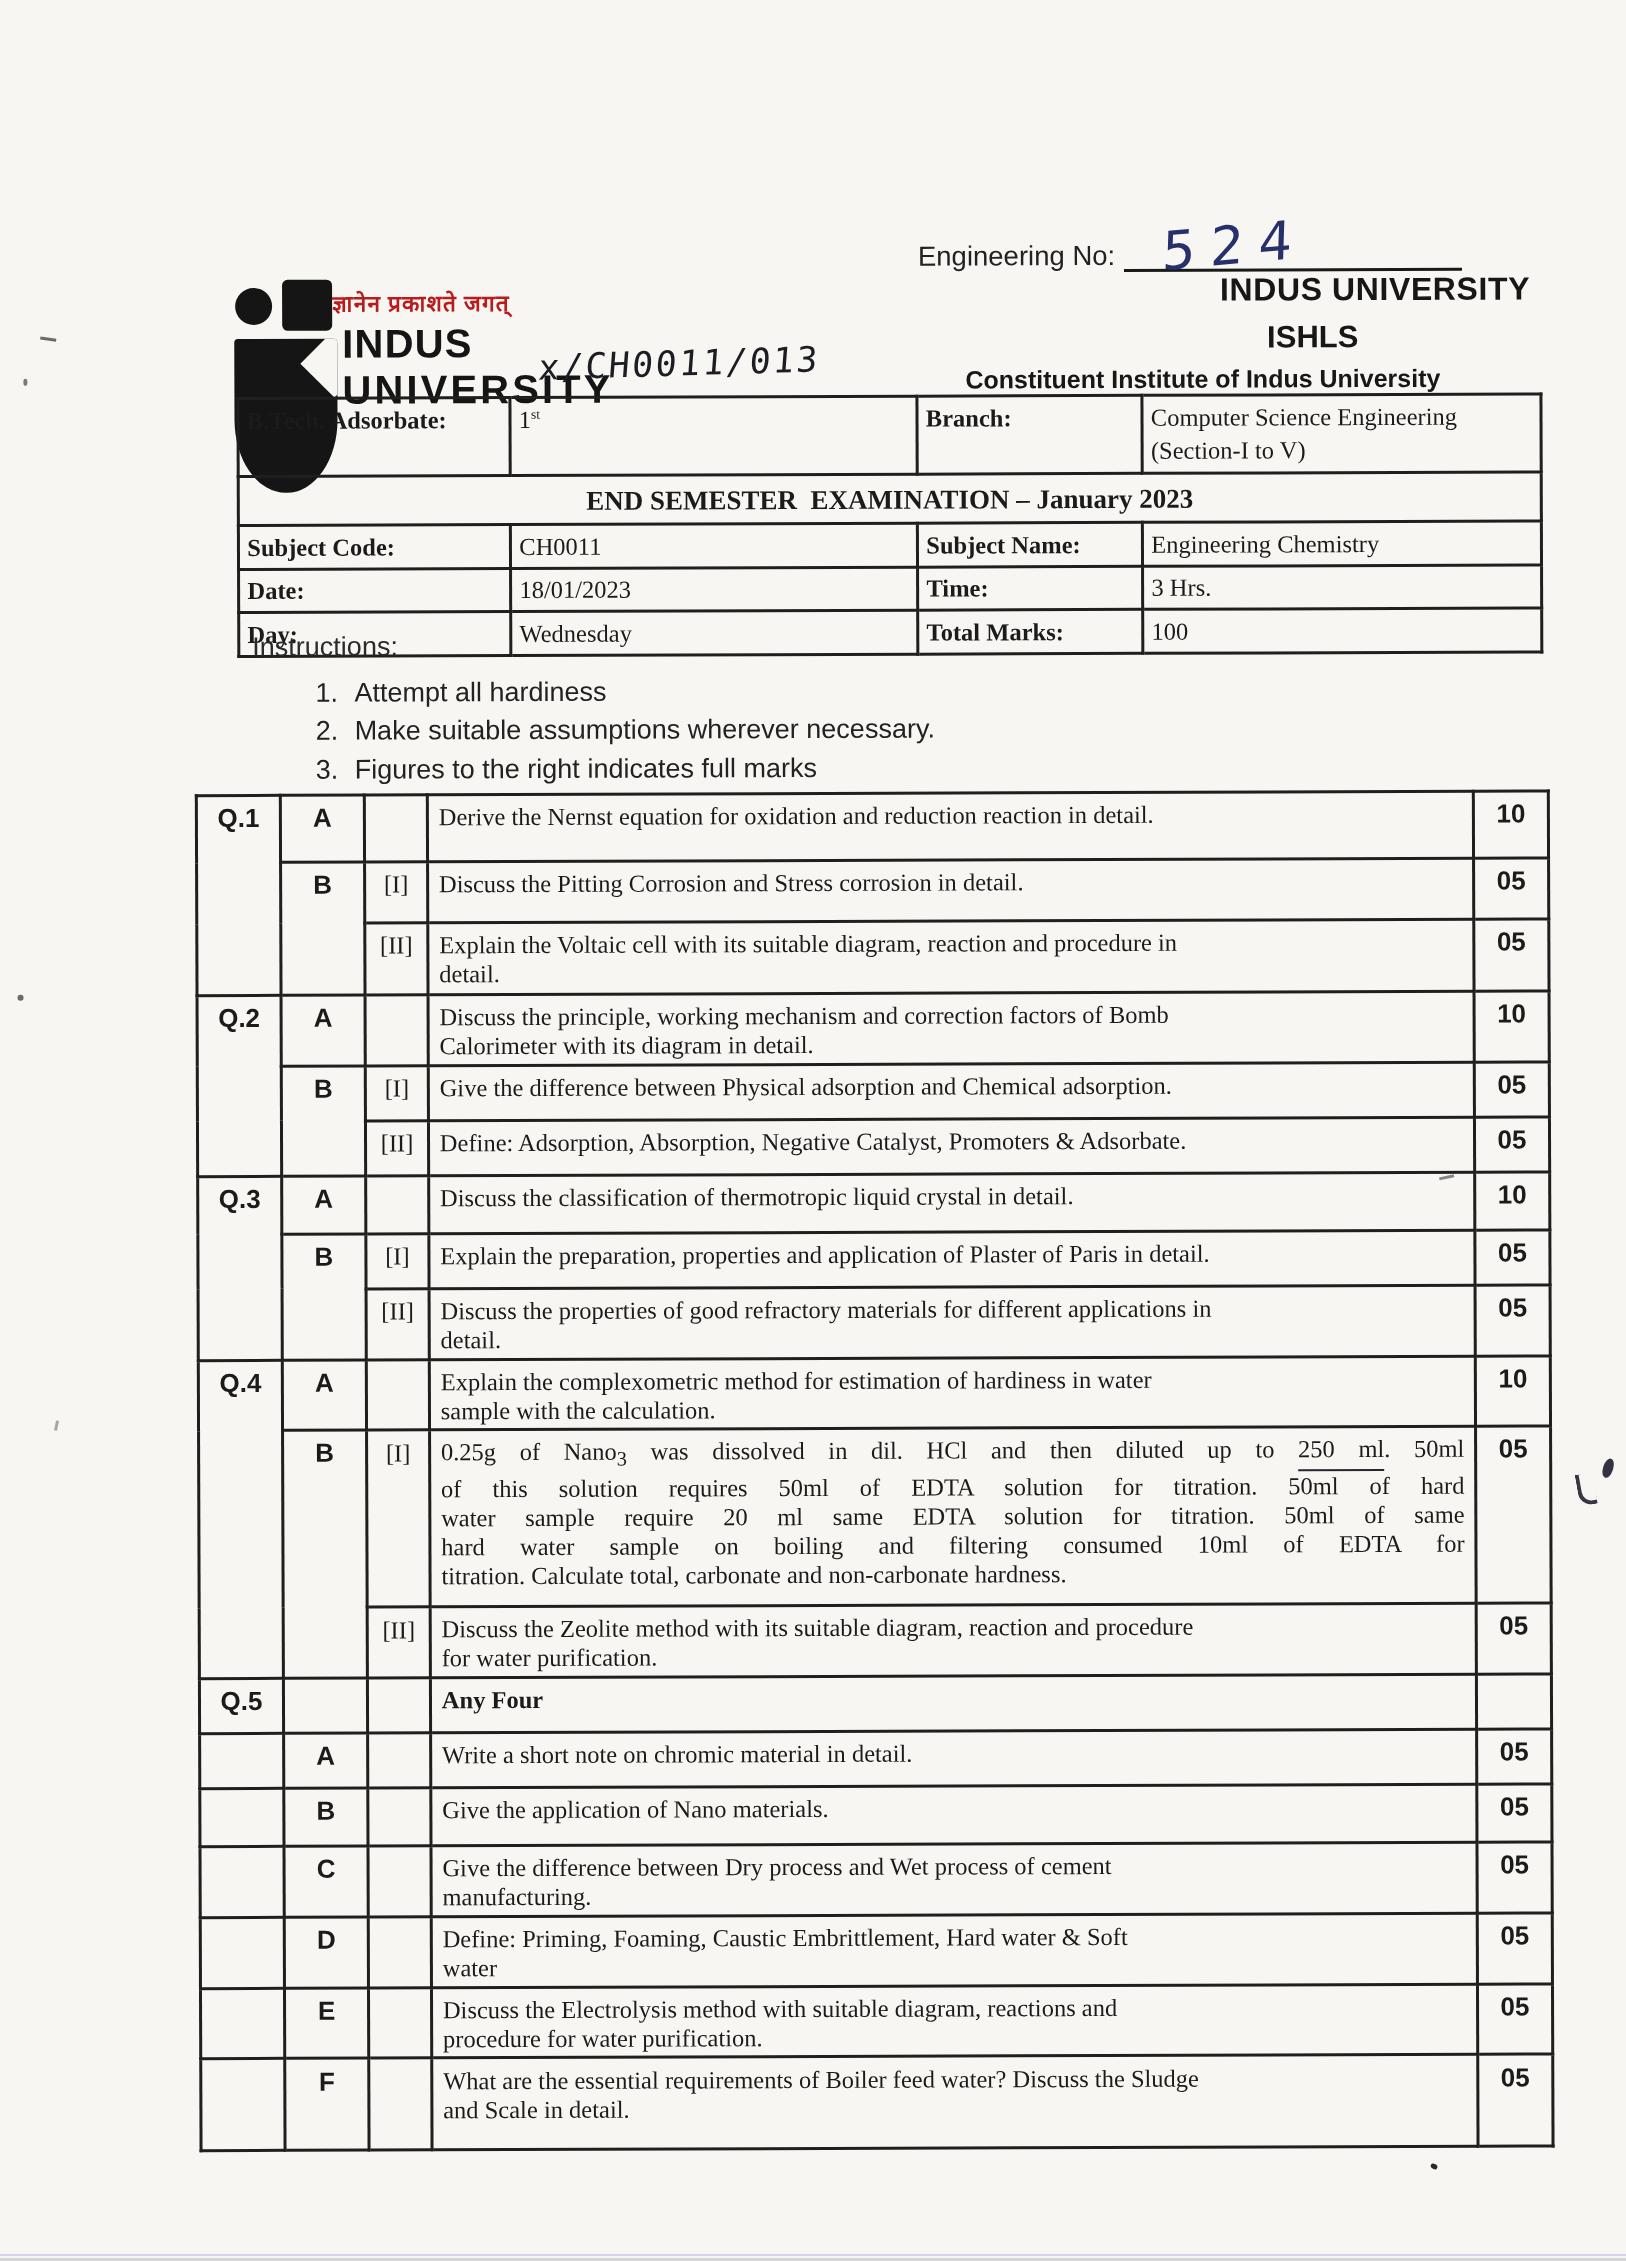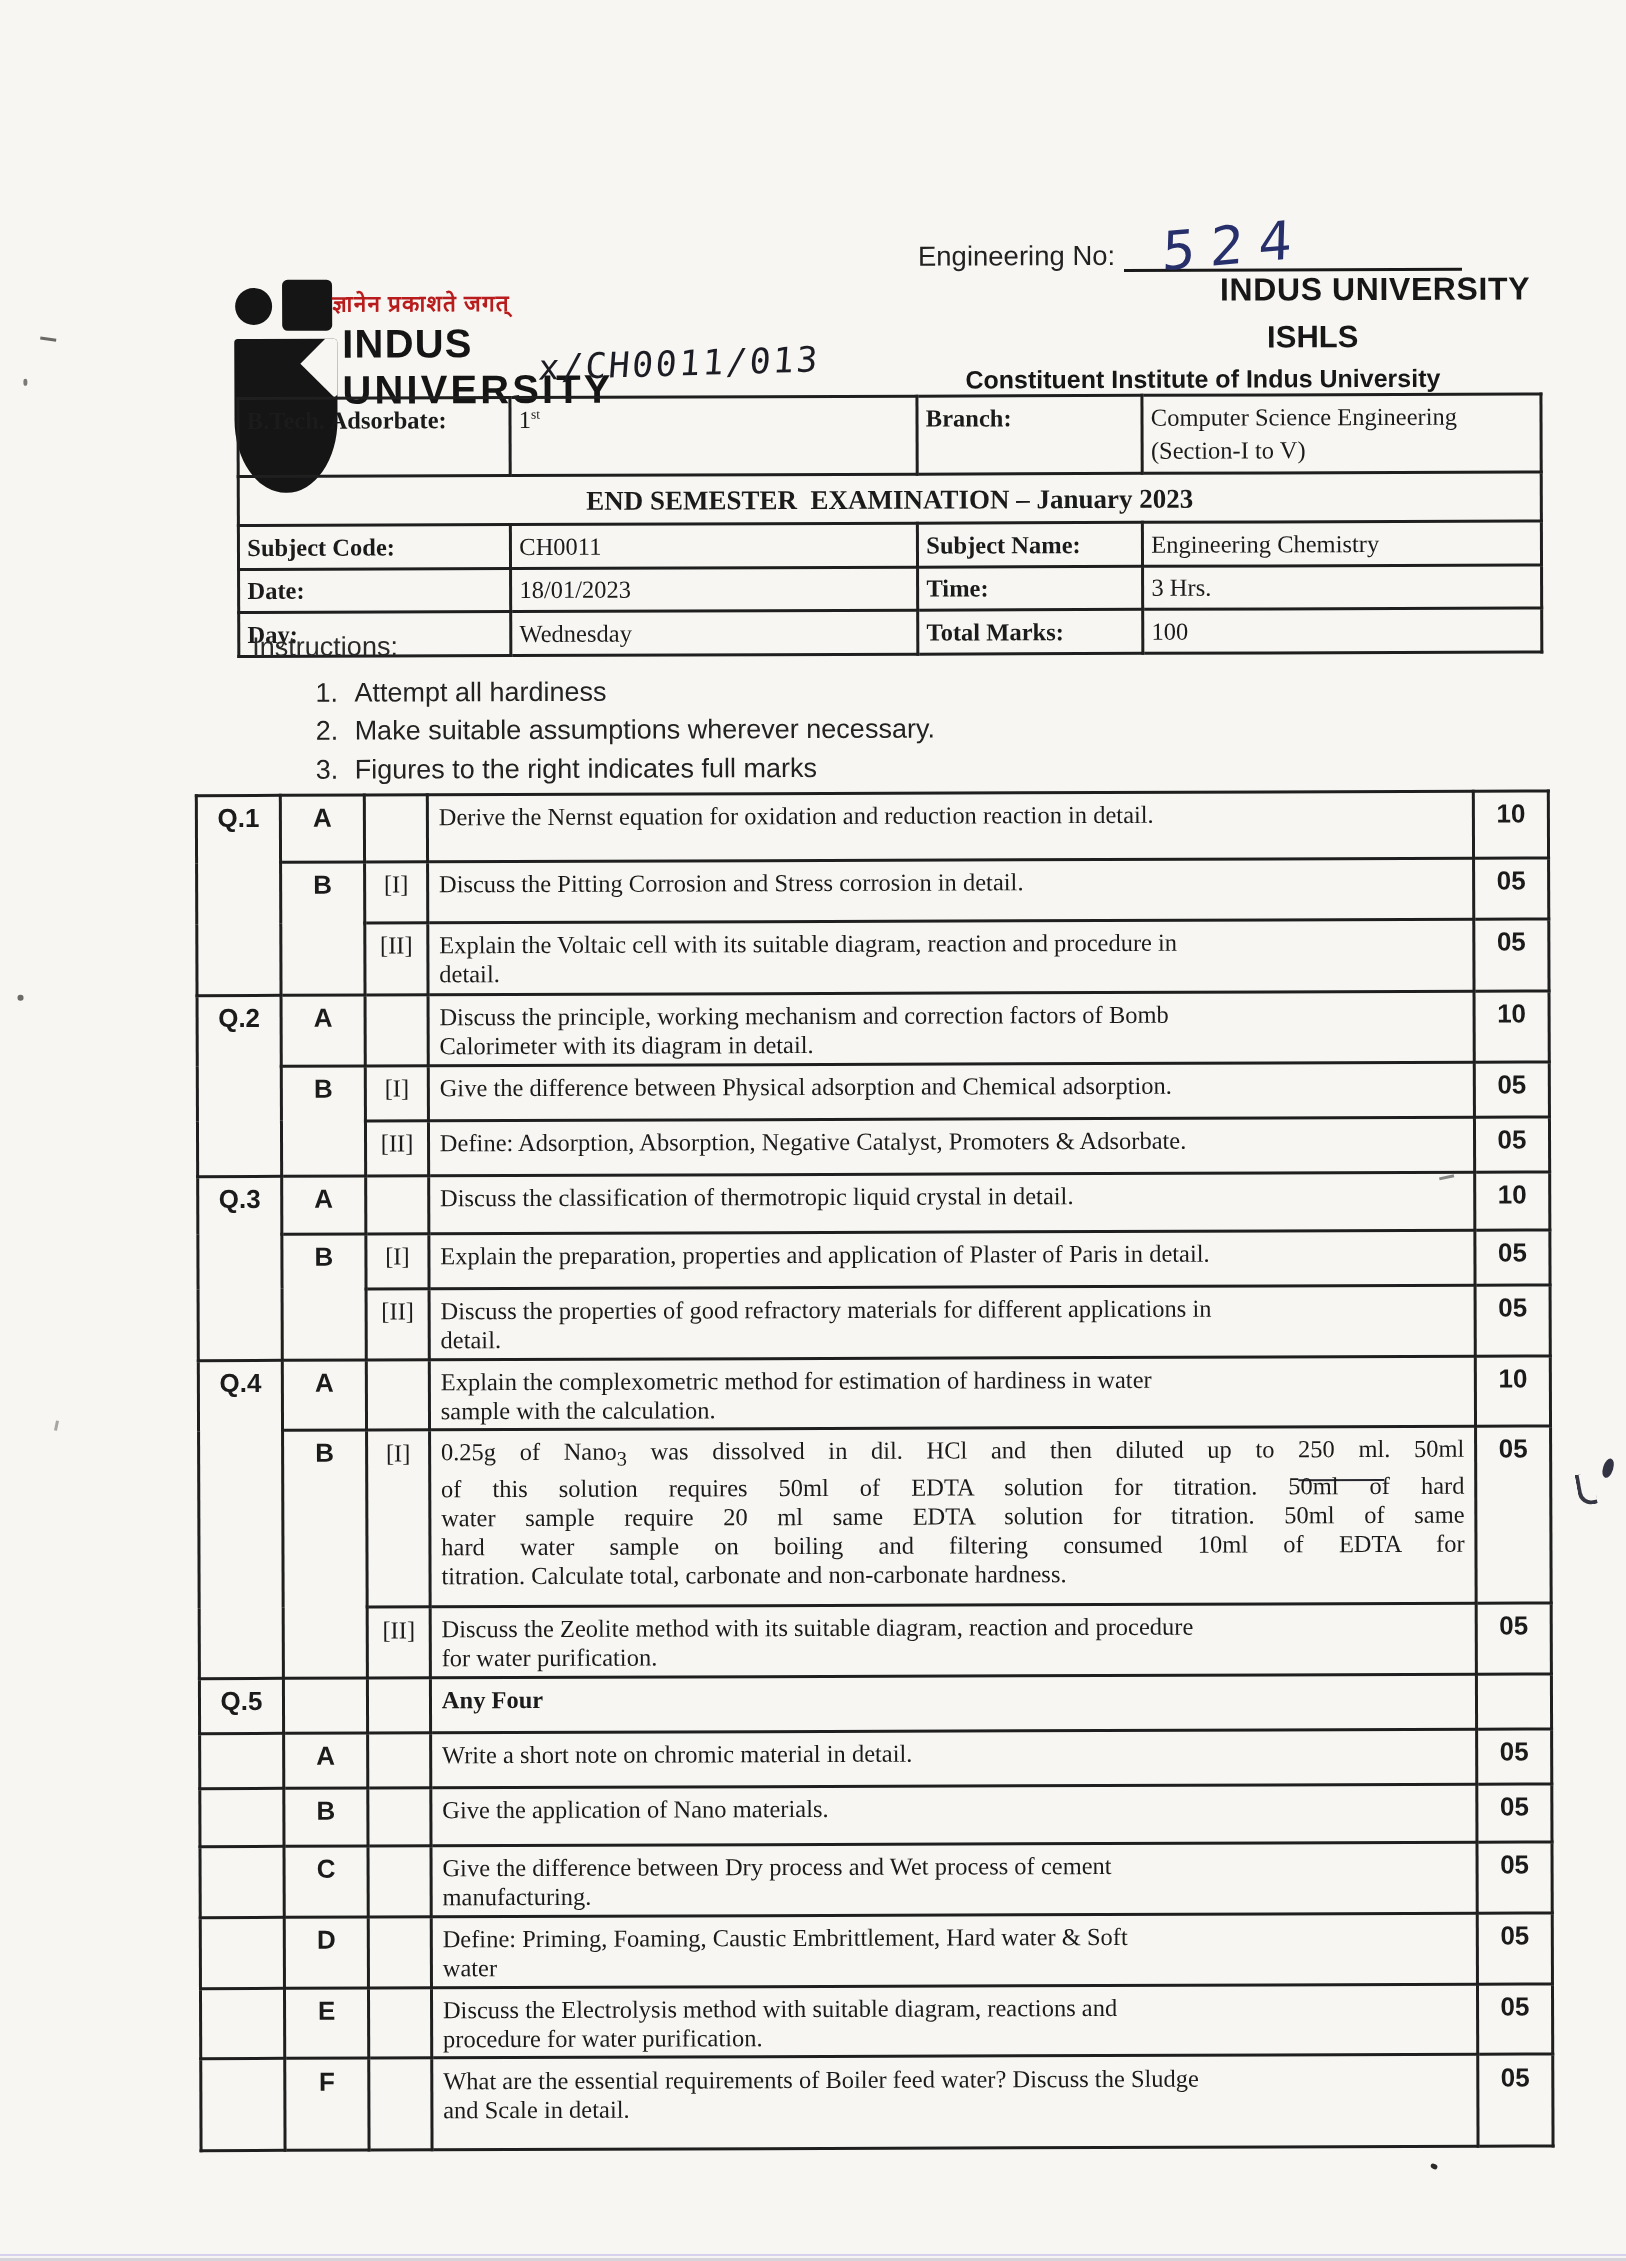--- a/index.html
+++ b/index.html
@@ -67,21 +67,21 @@
   .qtable td{border:3.1px solid #1f1f1f;}
   .qtable .qno, .qtable .ltr{font-family:"Liberation Sans","DejaVu Sans",sans-serif;
     font-weight:700;font-size:26px;text-align:center;padding-top:6.1px;}
   .qtable .rom{font-size:24.5px;text-align:center;padding-top:7.3px;}
   .qtable .qtext{font-size:24.5px;line-height:29px;padding:6.1px 9.8px 3.7px 9.8px;white-space:pre-wrap;}
   .qtable .marks{font-family:"Liberation Sans","DejaVu Sans",sans-serif;
     font-weight:700;font-size:26px;text-align:center;padding-top:6.1px;}
   .qtable .anyfour{font-weight:700;font-family:"Liberation Serif","DejaVu Serif",serif;}
   .justify{text-align:justify;text-align-last:justify;}
   .q4last{display:block;text-align:left;text-align-last:left;}
-  .u-pen{border-bottom:2.4px solid #26262e;padding-bottom:17px;}
+  .u-pen{border-bottom:2.4px solid #26262e;padding-bottom:7px;}
 
   
   .art{position:absolute;pointer-events:none;}
   .a1{left:43px;top:335px;width:16px;height:3.1px;background:#3a3a3a;transform:rotate(8deg);opacity:.75;}
   .a2{left:26px;top:376px;width:4.3px;height:6.7px;background:#444;border-radius:50%;opacity:.7;}
   .a3{left:18.4px;top:992px;width:5.5px;height:5.5px;background:#3c3c3c;border-radius:50%;opacity:.75;}
   .a4{left:54px;top:1418px;width:3.1px;height:9.8px;background:#555;opacity:.5;transform:rotate(12deg);}
   .a5{left:1439px;top:1178px;width:14.7px;height:3.1px;background:#4a4a4a;transform:rotate(-12deg);opacity:.65;}
   .hook{left:1576px;top:1476px;width:13.5px;height:28px;border-left:4.9px solid #232332;
     border-bottom:4.3px solid #232332;border-radius:0 0 0 13.5px;transform:rotate(-10deg);opacity:.9;}

